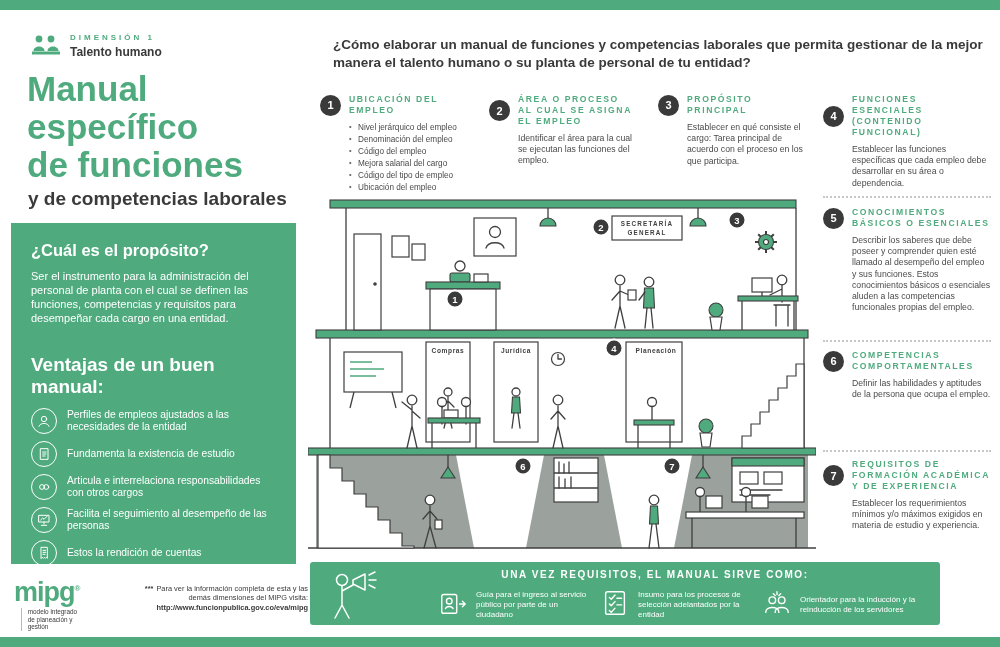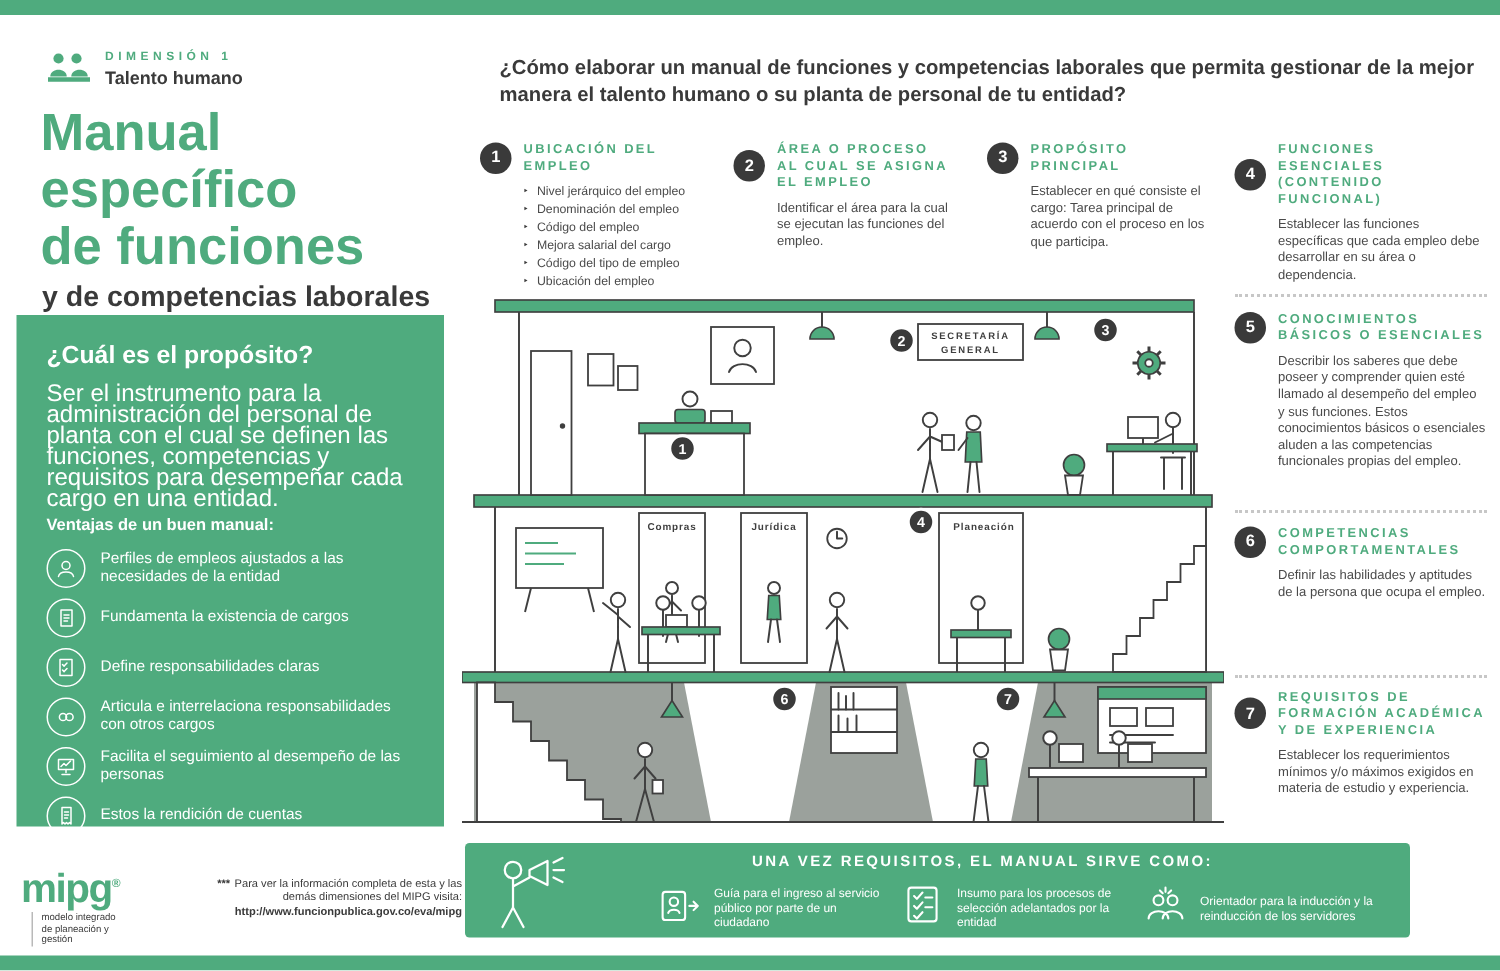--- a/index.html
+++ b/index.html
@@ -14,24 +14,24 @@
   .bar.top{top:0;} .bar.bottom{top:637px;}
 
   
   .dim-row{position:absolute;left:30px;top:33px;display:flex;gap:8px;align-items:flex-start;}
   .dim-label{font-size:8px;font-weight:bold;color:var(--g);letter-spacing:3px;}
   .dim-name{font-size:12px;font-weight:bold;color:var(--dark);margin-top:3px;}
   .main-title{position:absolute;left:27px;top:70px;font-size:35px;line-height:38px;font-weight:bold;color:var(--g);}
   .main-subtitle{position:absolute;left:28px;top:188px;font-size:19px;font-weight:bold;color:var(--dark);}
 
   
-  .panel{position:absolute;left:11px;top:210px;width:285px;height:341px;background:var(--g);color:#fff;padding:16px 18px 0 20px;}
+  .panel{position:absolute;left:11px;top:223px;width:285px;height:341px;background:var(--g);color:#fff;padding:16px 18px 0 20px;}
   .panel-h2{font-size:16.5px;font-weight:bold;margin:2px 0 9px 0;}
-  .panel-body{font-size:16px;line-height:14px;margin:0 0 4px 0;}
-  .panel-h3{font-size:11px;font-weight:bold;margin:2px 0 10px 0;}
+  .panel-body{font-size:11px;line-height:14px;margin:0 0 29px 0;}
+  .panel-h3{font-size:19px;font-weight:bold;margin:2px 0 10px 0;}
   .adv-list{margin:0;padding:0;list-style:none;}
   .adv-item{display:flex;gap:10px;align-items:center;margin-bottom:7px;min-height:26px;}
   .adv-icon{flex:0 0 26px;width:26px;height:26px;border:1.4px solid #fff;border-radius:50%;display:flex;align-items:center;justify-content:center;}
   .adv-icon svg{stroke:#fff;fill:none;stroke-width:1.5;stroke-linecap:round;stroke-linejoin:round;}
   .adv-text{font-size:10.3px;line-height:12.5px;}
 
   
   .mipg{position:absolute;left:14px;top:577px;display:flex;align-items:center;flex-direction:column;}
   .mipg-word{font-size:27px;font-weight:bold;color:var(--g);letter-spacing:-1px;}
   .reg{font-size:8px;vertical-align:super;}
@@ -128,30 +128,21 @@
       </span>
       <span class="adv-text">Perfiles de empleos ajustados a las necesidades de la entidad</span>
     </li>
     <li class="adv-item">
       <span class="adv-icon">
         <svg width="16" height="16" viewBox="0 0 24 24">
             <rect x="7" y="4" width="11" height="16"></rect>
             <path d="M10,9 h5 M10,12 h5 M10,15 h3.5"></path>
           </svg>
       </span>
-      <span class="adv-text">Fundamenta la existencia de cargos</span>
-    </li>
-    <li class="adv-item">
-      <span class="adv-icon">
-        <svg width="16" height="16" viewBox="0 0 24 24">
-            <rect x="6" y="4" width="12" height="16"></rect>
-            <path d="M8.5,9 l1.6,1.6 L13,7.6 M8.5,14.5 l1.6,1.6 L13,13.1"></path>
-          </svg>
-      </span>
-      <span class="adv-text">Define responsabilidades claras</span>
+      <span class="adv-text">Fundamenta la existencia de estudio</span>
     </li>
     <li class="adv-item">
       <span class="adv-icon">
         <svg width="16" height="16" viewBox="0 0 24 24">
             <circle cx="9" cy="12" r="3.6"></circle>
             <circle cx="15.5" cy="12" r="3.6"></circle>
           </svg>
       </span>
       <span class="adv-text">Articula e interrelaciona responsabilidades con otros cargos</span>
     </li>

